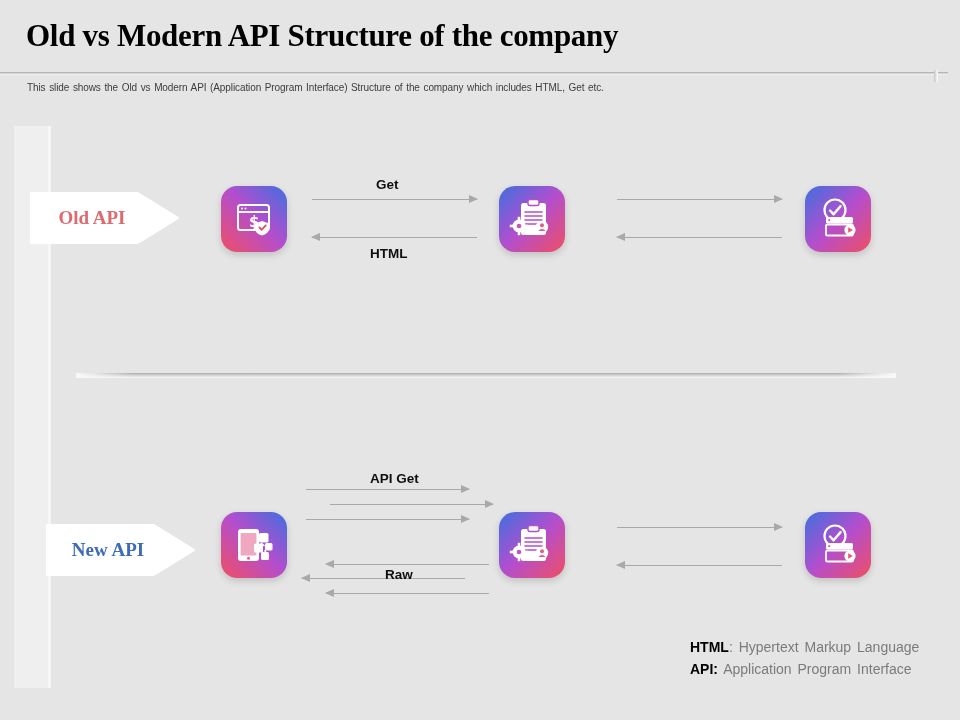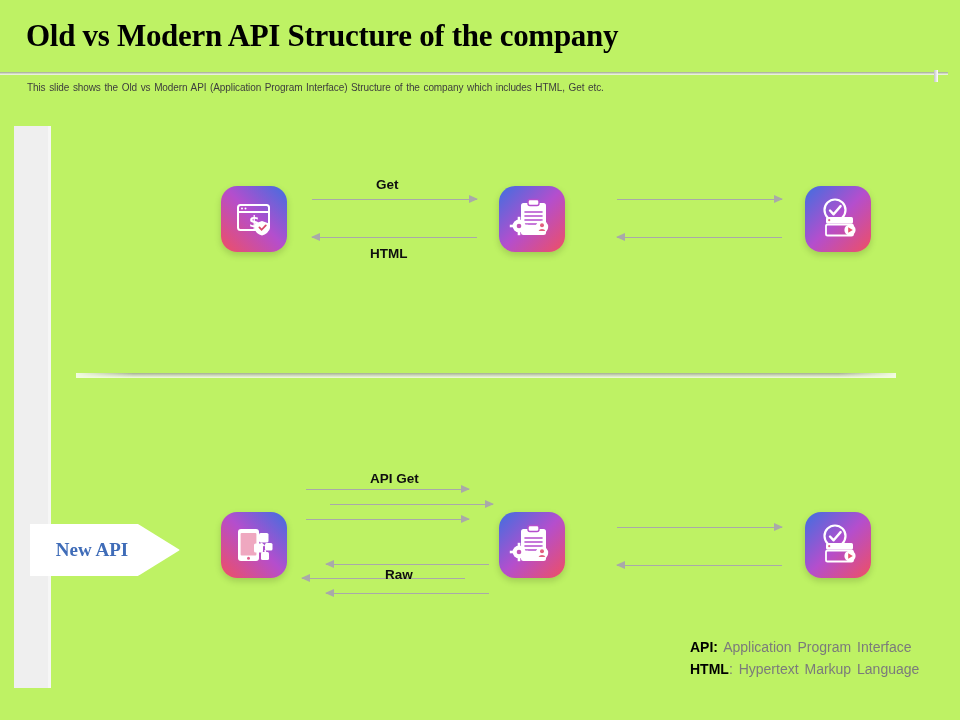--- a/index.html
+++ b/index.html
@@ -7,21 +7,21 @@
     padding: 0;
     background: #ffffff;
   }
   body {
     font-family: "Liberation Sans", sans-serif;
   }
   #slide {
     position: relative;
     width: 960px;
     height: 720px;
-    background: #bef264;
+    background: #e5e5e5;
     overflow: hidden;
   }
 
   
   #title {
     position: absolute;
     left: 26px;
     top: 18px;
     font-family: "Liberation Serif", serif;
     font-weight: bold;
@@ -108,21 +108,21 @@
     padding-right: 26px;
     box-sizing: border-box;
   }
   .tag-text {
     font-family: "Liberation Serif", serif;
     font-weight: bold;
     font-size: 19px;
   }
   #tag-old { left: 30px; top: 192px; }
   #tag-old .tag-text { color: #dd6a6e; }
-  #tag-new { left: 30px; top: 524px; }
+  #tag-new { left: 46px; top: 524px; }
   #tag-new .tag-text { color: #3f6cb8; }
 
   
   .tile {
     position: absolute;
     width: 66px;
     height: 66px;
     border-radius: 16px;
     box-shadow: 0 3px 7px rgba(0,0,0,0.16);
   }
@@ -188,20 +188,23 @@
   <div id="title">Old vs Modern API Structure of the company</div>
   <div id="title-rule"></div>
   <div id="title-rule-cap"></div>
   <div id="subtitle">This slide shows the Old vs Modern API (Application Program Interface) Structure of the company which includes HTML, Get etc.</div>
 
   <div id="left-strip"></div>
   <div id="left-strip-edge"></div>
 
   <div id="mid-divider"></div>
 
+  <div class="tag" id="tag-old">
+    <span class="tag-text">Old API</span>
+  </div>
 
   <div class="tile grad-a" id="tile-o1">
     <svg width="66" height="66" viewBox="0 0 66 66">
       <g fill="none" stroke="#ffffff" stroke-width="2">
         <rect x="17" y="19" width="31" height="25" rx="2.5"></rect>
         <line x1="17" y1="26" x2="48" y2="26"></line>
       </g>
       <circle cx="21" cy="22.5" r="1" fill="#ffffff"></circle>
       <circle cx="24.5" cy="22.5" r="1" fill="#ffffff"></circle>
       <text x="28" y="41" font-family="DejaVu Sans" font-size="15" font-weight="bold" fill="#ffffff">$</text>
@@ -368,17 +371,17 @@
   <div class="arrow right" style="left:617px; top:522px; width:165px;">
     <div class="shaft"></div>
       <div class="head"></div>
   </div>
   <div class="arrow left" style="left:617px; top:560px; width:165px;">
     <div class="shaft"></div>
       <div class="head"></div>
   </div>
 
   <div id="legend">
+    <span class="row-l"><span class="term">HTML</span><span class="defn">: </span><span class="defn">Hypertext Markup Language</span></span>
     <span class="row-l"><span class="term">API:</span><span class="defn"> </span><span class="defn">Application Program Interface</span></span>
-    <span class="row-l"><span class="term">HTML</span><span class="defn">: </span><span class="defn">Hypertext Markup Language</span></span>
   </div>
 
 </div>
 
 </body></html>

